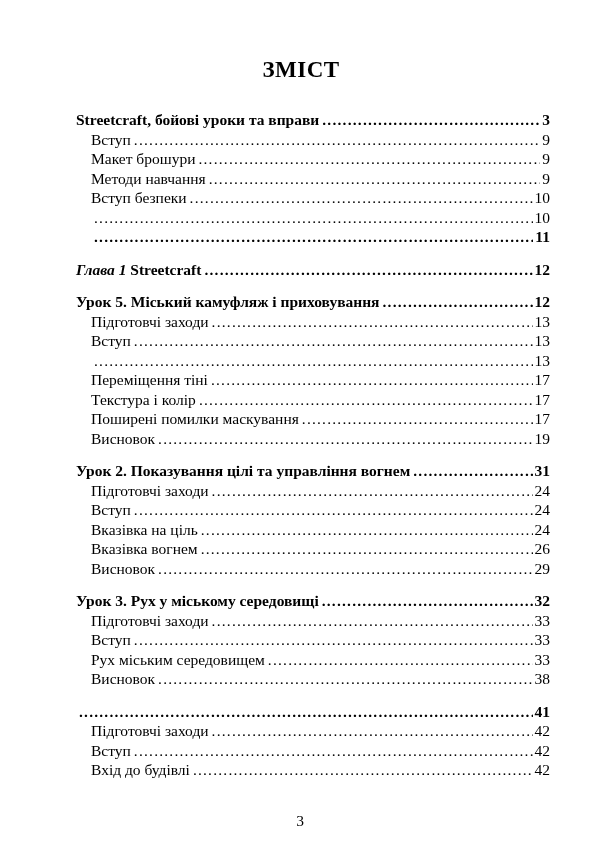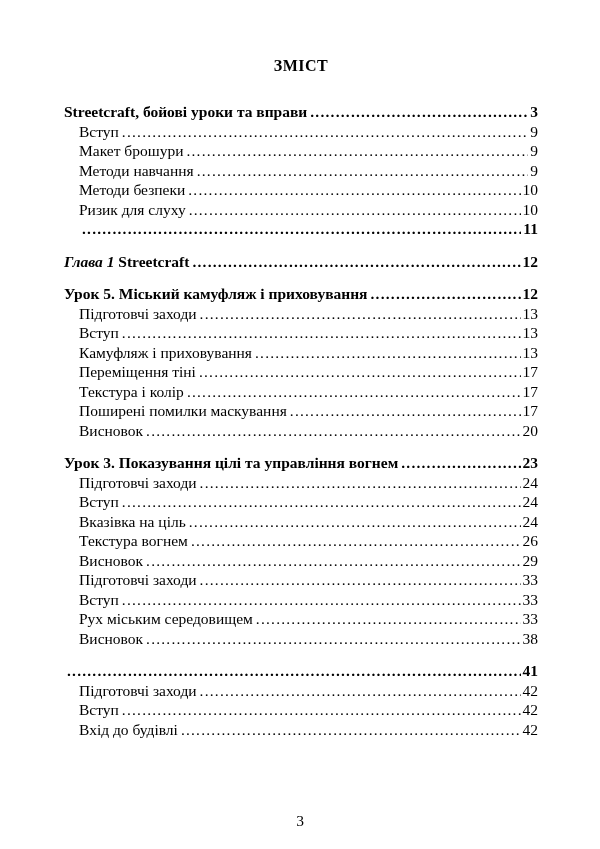--- a/index.html
+++ b/index.html
@@ -14,25 +14,25 @@
   .page {
     position: relative;
     box-sizing: border-box;
     width: 600px;
     height: 849px;
     padding: 57px 62px 0 64px;
   }
   .title {
     margin: 0 0 27px 0;
     text-align: center;
-    font-size: 16px;
+    font-size: 23px;
     font-weight: bold;
     letter-spacing: 0.5px;
   }
-  .toc { width: 100%; }
+  .toc { width: 100%; margin-left: 12px; }
   .toc-row {
     display: flex;
     align-items: baseline;
     font-size: 15.5px;
     line-height: 19.5px;
     white-space: nowrap;
   }
   .toc-row.bold { font-weight: bold; }
   .toc-row.gap { margin-top: 13px; align-items: center; }
   .toc-row.indent-1 { padding-left: 15px; align-items: center; }
@@ -79,26 +79,25 @@
     <span class="label"><span>Макет брошури</span></span>
     <span class="leader"></span>
     <span class="pagenum">9</span>
   </div>
       <div class="toc-row indent-1">
     <span class="label"><span>Методи навчання</span></span>
     <span class="leader"></span>
     <span class="pagenum">9</span>
   </div>
       <div class="toc-row indent-1">
-    <span class="label"><span>Методи безпеки</span></span>
+    <span class="label"><span>Вступ безпеки</span></span>
     <span class="leader"></span>
     <span class="pagenum">10</span>
   </div>
       <div class="toc-row indent-1">
-    <span class="label"><span>Ризик для слуху</span></span>
     <span class="leader"></span>
     <span class="pagenum">10</span>
   </div>
       <div class="toc-row bold indent-1">
     <span class="leader"></span>
     <span class="pagenum">11</span>
   </div>
       <div class="toc-row bold gap">
     <span class="label"><i class="prefix">Глава 1</i><span> Streetcraft</span></span>
     <span class="leader"></span>
@@ -113,21 +112,20 @@
     <span class="label"><span>Підготовчі заходи</span></span>
     <span class="leader"></span>
     <span class="pagenum">13</span>
   </div>
       <div class="toc-row indent-1">
     <span class="label"><span>Вступ</span></span>
     <span class="leader"></span>
     <span class="pagenum">13</span>
   </div>
       <div class="toc-row indent-1">
-    <span class="label"><span>Камуфляж і приховування</span></span>
     <span class="leader"></span>
     <span class="pagenum">13</span>
   </div>
       <div class="toc-row indent-1">
     <span class="label"><span>Переміщення тіні</span></span>
     <span class="leader"></span>
     <span class="pagenum">17</span>
   </div>
       <div class="toc-row indent-1">
     <span class="label"><span>Текстура і колір</span></span>
@@ -135,51 +133,56 @@
     <span class="pagenum">17</span>
   </div>
       <div class="toc-row indent-1">
     <span class="label"><span>Поширені помилки маскування</span></span>
     <span class="leader"></span>
     <span class="pagenum">17</span>
   </div>
       <div class="toc-row indent-1">
     <span class="label"><span>Висновок</span></span>
     <span class="leader"></span>
-    <span class="pagenum">20</span>
-  </div>
-      <div class="toc-row bold gap">
-    <span class="label"><span>Урок 3. Показування цілі та управління вогнем</span></span>
-    <span class="leader"></span>
-    <span class="pagenum">23</span>
+    <span class="pagenum">19</span>
+  </div>
+      <div class="toc-row bold gap">
+    <span class="label"><span>Урок 2. Показування цілі та управління вогнем</span></span>
+    <span class="leader"></span>
+    <span class="pagenum">31</span>
   </div>
       <div class="toc-row indent-1">
     <span class="label"><span>Підготовчі заходи</span></span>
     <span class="leader"></span>
     <span class="pagenum">24</span>
   </div>
       <div class="toc-row indent-1">
     <span class="label"><span>Вступ</span></span>
     <span class="leader"></span>
     <span class="pagenum">24</span>
   </div>
       <div class="toc-row indent-1">
     <span class="label"><span>Вказівка на ціль</span></span>
     <span class="leader"></span>
     <span class="pagenum">24</span>
   </div>
       <div class="toc-row indent-1">
-    <span class="label"><span>Текстура вогнем</span></span>
+    <span class="label"><span>Вказівка вогнем</span></span>
     <span class="leader"></span>
     <span class="pagenum">26</span>
   </div>
       <div class="toc-row indent-1">
     <span class="label"><span>Висновок</span></span>
     <span class="leader"></span>
     <span class="pagenum">29</span>
+  </div>
+      <div class="toc-row bold gap">
+    <span class="label"><span>Урок 3. Рух у міському середовищі</span></span>
+    <span class="leader"></span>
+    <span class="pagenum">32</span>
   </div>
       <div class="toc-row indent-1">
     <span class="label"><span>Підготовчі заходи</span></span>
     <span class="leader"></span>
     <span class="pagenum">33</span>
   </div>
       <div class="toc-row indent-1">
     <span class="label"><span>Вступ</span></span>
     <span class="leader"></span>
     <span class="pagenum">33</span>

